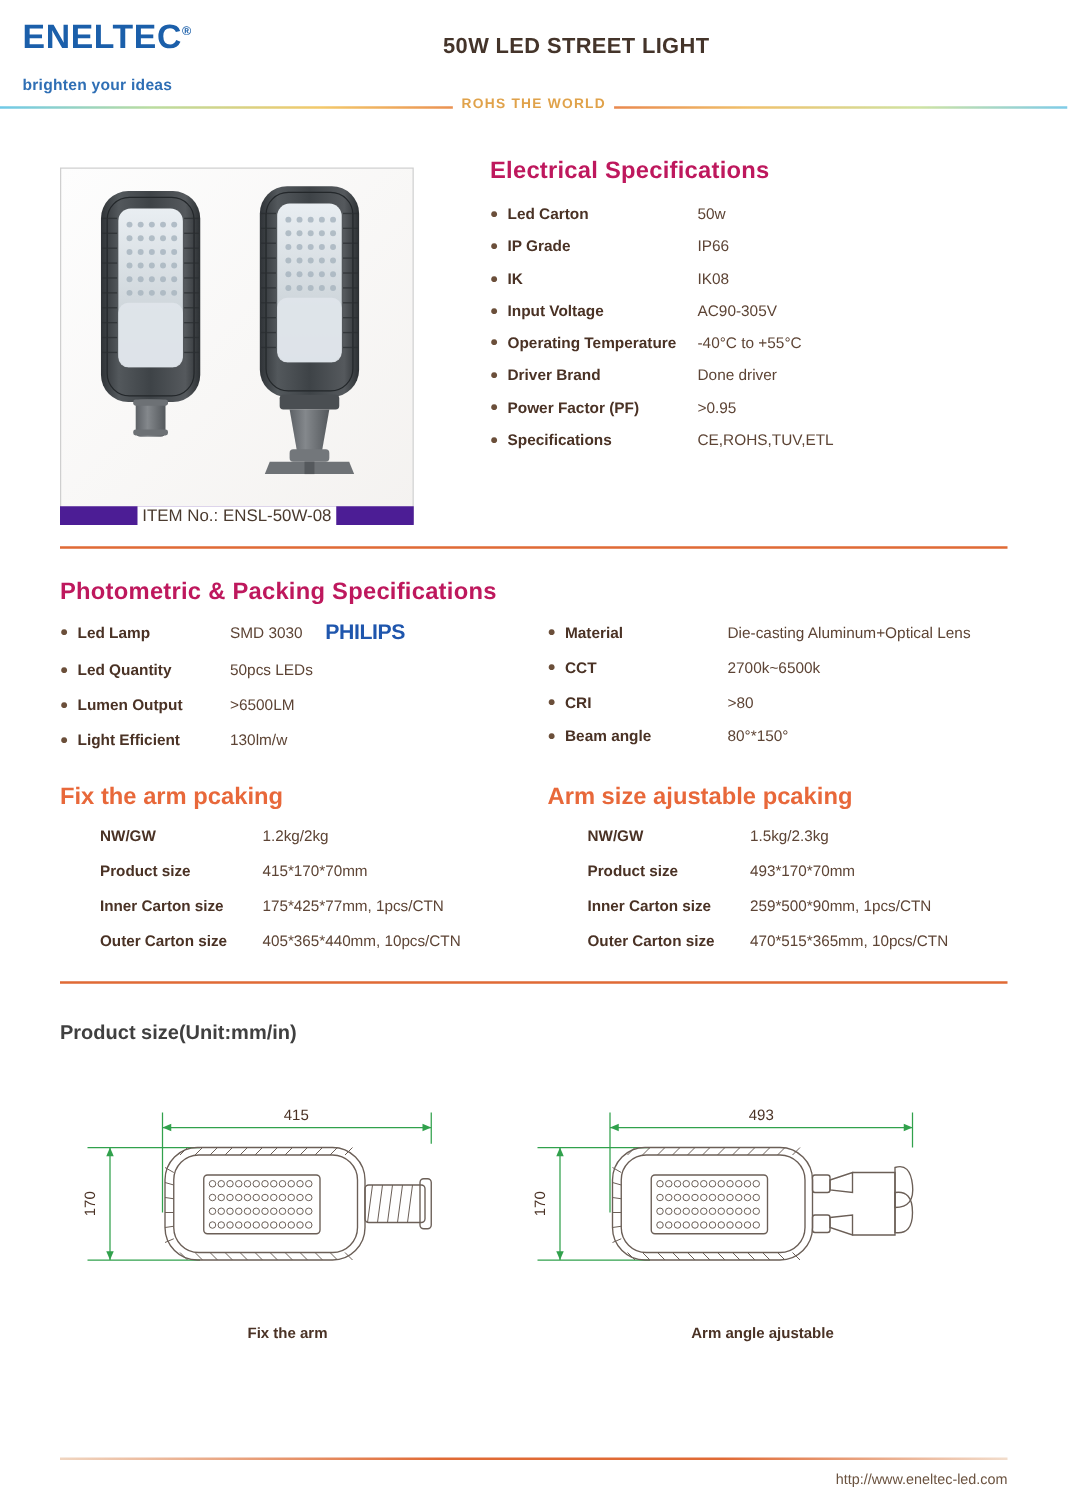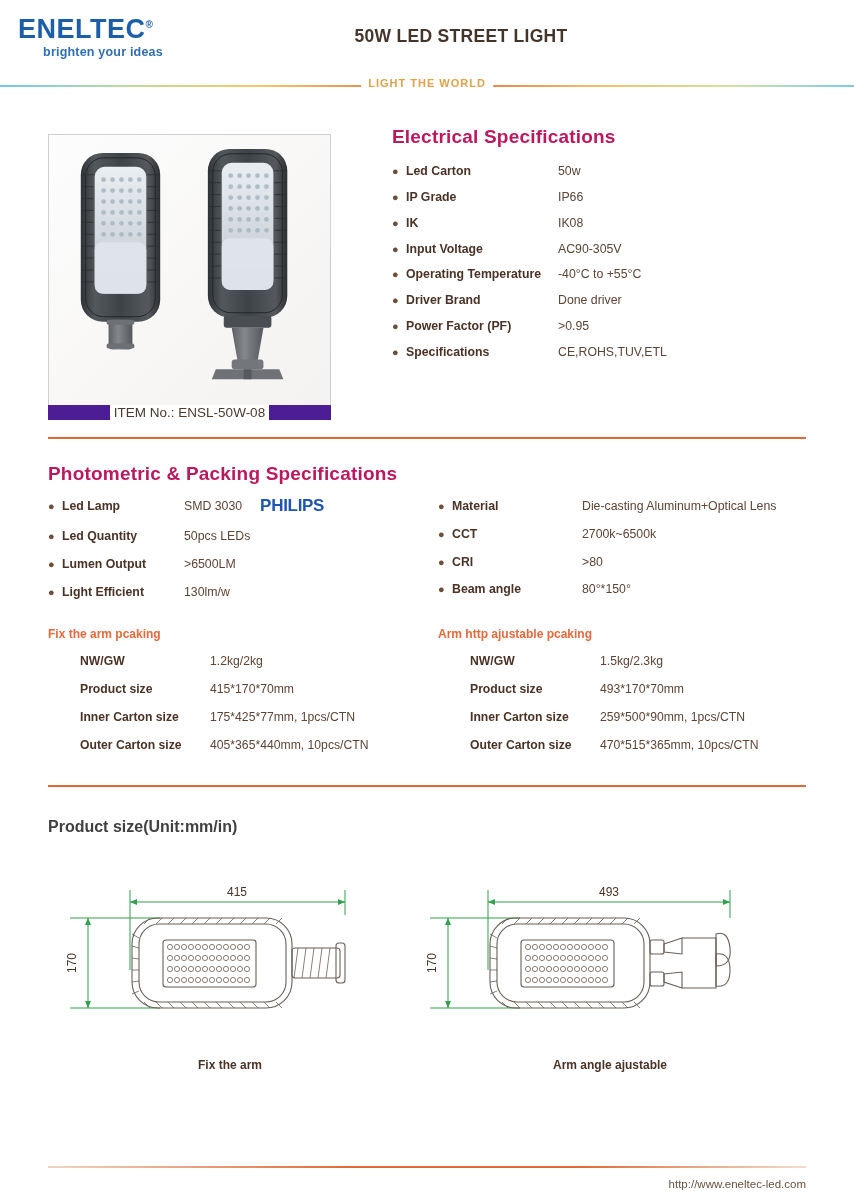--- a/index.html
+++ b/index.html
@@ -18,21 +18,21 @@
   .logo { position:absolute; left:18px; top:16px; width:170px; }
   .logo-word {
     font-family: "Liberation Sans", sans-serif;
     font-weight: bold; font-size: 27px; letter-spacing: 0.5px;
     color:#1b5faa; line-height: 1;
     position: relative; display:inline-block;
   }
   .logo-reg { font-size: 10px; vertical-align: super; }
   .logo-tag {
     font-weight: bold; font-size: 12.5px; color:#2f6fb5;
-    letter-spacing: 0.2px; margin-top: 2px; text-align: center;
+    letter-spacing: 0.2px; margin-top: 18px;
   }
   .header-title {
     position:absolute; left:0; right:0; top:26px;
     text-align:center; padding-left: 40px;
     font-size: 17.5px; font-weight: bold; letter-spacing:0.3px;
     color: #44342a;
     margin-left: 28px;
   }
 
   
@@ -103,21 +103,21 @@
   .philips {
     font-weight:bold; font-size:17px; color:#1f56ad;
     letter-spacing:-0.3px; margin-left:18px; margin-top:-3px;
     font-family:"Liberation Sans", sans-serif;
   }
   .r-label { flex:0 0 130px; font-weight:bold; color:#4a3225; }
 
   
   .pack-left  { position:absolute; left:48px;  top:172px; width:400px; }
   .pack-right { position:absolute; left:438px; top:172px; width:400px; }
-  .pack-head { color:#e8683a; font-weight:bold; font-size:12px; margin-bottom:13px; }
+  .pack-head { color:#e8683a; font-weight:bold; font-size:19px; margin-bottom:13px; }
   .pack-row { display:flex; margin-bottom:14px; font-size:12.2px; padding-left:32px; }
   .pack-label { flex:0 0 130px; font-weight:bold; color:#4a3225; }
   .pack-val { color:#5d4435; }
 
   
   .sec3 { position:absolute; left:0; top:800px; width:854px; }
   .size-head { position:absolute; left:48px; top:18px; color:#404040; font-weight:bold; font-size:16px; }
   .draw-left  { position:absolute; left:40px;  top:60px; }
   .draw-right { position:absolute; left:420px; top:60px; }
   .draw-cap {
@@ -142,21 +142,21 @@
 <div class="header">
   <div class="logo">
     <div class="logo-word"><span>ENELTEC</span><span class="logo-reg">®</span></div>
     <div class="logo-tag">brighten your ideas</div>
   </div>
   <div class="header-title">50W LED STREET LIGHT</div>
 </div>
 
 <div class="tagline-wrap">
   <div class="tagline-line"></div>
-  <div class="tagline-text">LIGHT THE WORLD</div>
+  <div class="tagline-text">ROHS THE WORLD</div>
 </div>
 
 <div class="sec1">
 
   <div class="photo-frame">
     <svg class="lamps" viewBox="0 0 283 285">
       <defs>
         <linearGradient id="body" x1="0" y1="0" x2="1" y2="0">
           <stop offset="0" stop-color="#2f3337"></stop>
           <stop offset="0.18" stop-color="#53585c"></stop>
@@ -424,21 +424,21 @@
       <div class="pack-label">Inner Carton size</div>
       <div class="pack-val">175*425*77mm, 1pcs/CTN</div>
     </div>
     <div class="pack-row">
       <div class="pack-label">Outer Carton size</div>
       <div class="pack-val">405*365*440mm, 10pcs/CTN</div>
     </div>
   </div>
 
   <div class="pack-right">
-    <div class="pack-head">Arm http ajustable pcaking</div>
+    <div class="pack-head">Arm size ajustable pcaking</div>
     <div class="pack-row">
       <div class="pack-label">NW/GW</div>
       <div class="pack-val">1.5kg/2.3kg</div>
     </div>
     <div class="pack-row">
       <div class="pack-label">Product size</div>
       <div class="pack-val">493*170*70mm</div>
     </div>
     <div class="pack-row">
       <div class="pack-label">Inner Carton size</div>

